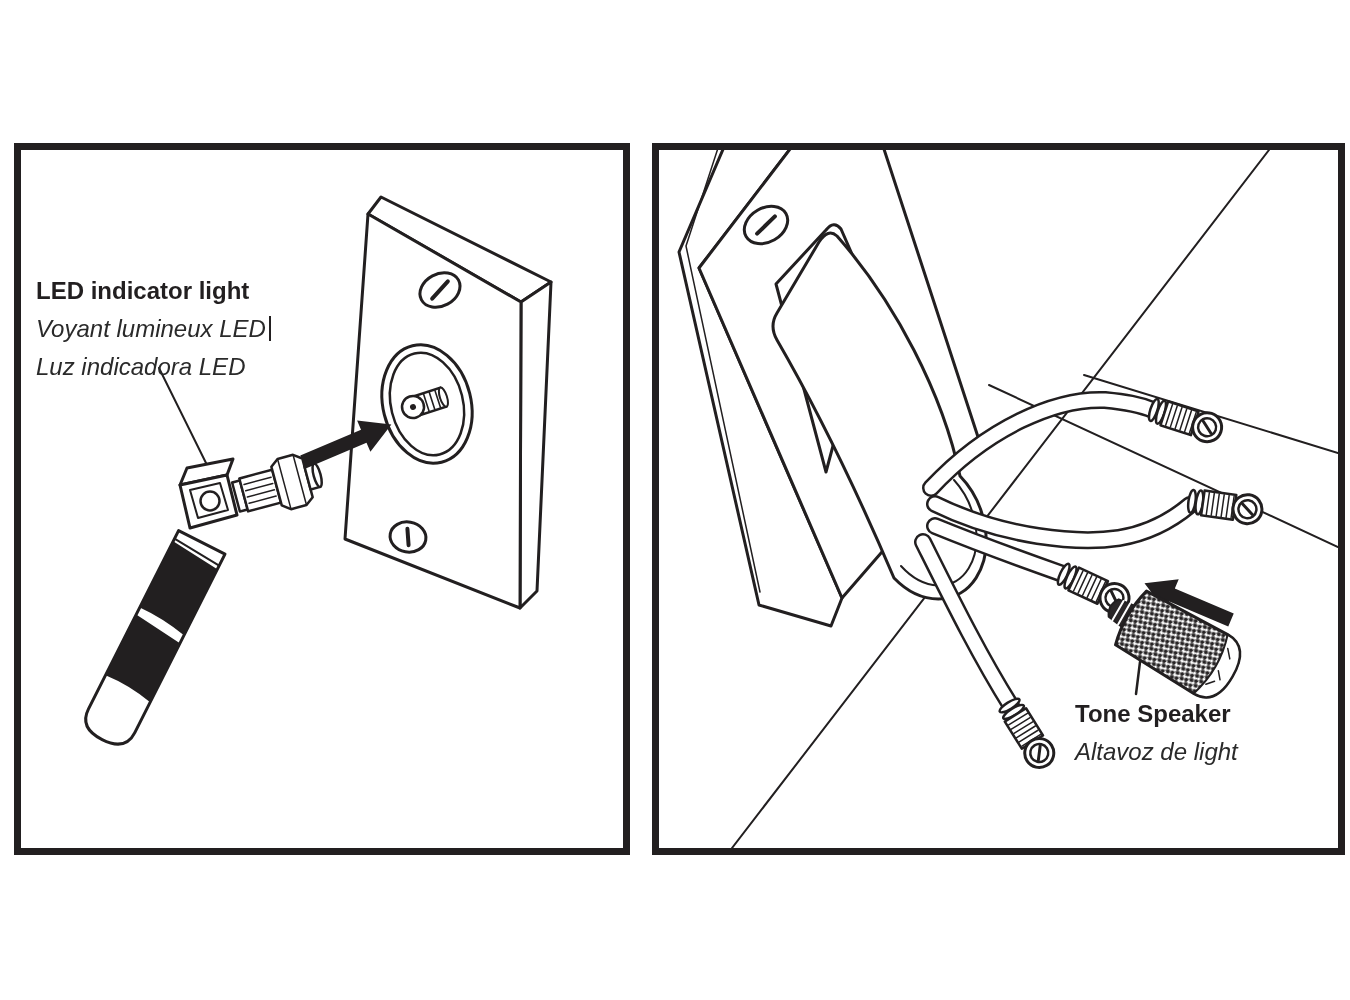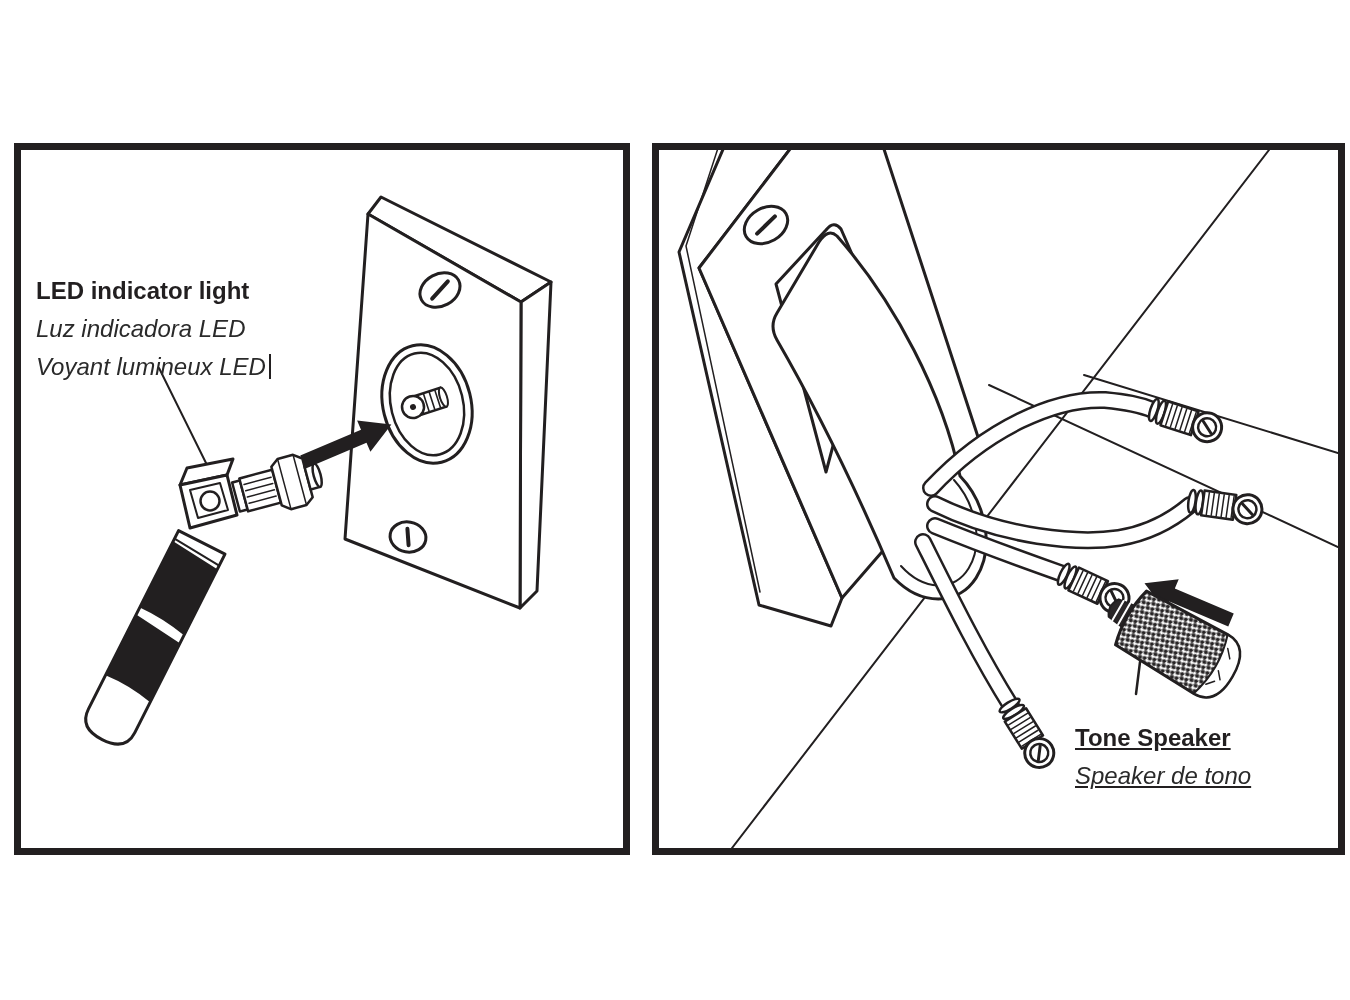--- a/index.html
+++ b/index.html
@@ -73,22 +73,22 @@
         </g>
       </g>
 
       <g transform="translate(282,312) rotate(-23)">
         <path d="M 0,-7 L 66,-7 L 66,-17 L 96,0 L 66,17 L 66,7 L 0,7 Z" fill="#221f20" stroke="none"></path>
       </g>
     </svg>
 
     <div class="label" style="left:15px;top:122px;">
       <div class="t-bold">LED indicator light</div>
+      <div class="t-italic"><span>Voyant lumineux LED</span><span class="caret"></span></div>
       <div class="t-italic">Luz indicadora LED</div>
-      <div class="t-italic"><span>Voyant lumineux LED</span><span class="caret"></span></div>
     </div>
   </div>
 
   <div class="panel panel-right">
     <svg class="illus" width="679" height="698" viewBox="0 0 679 698" fill="none" stroke="#221f20" stroke-linejoin="round" stroke-linecap="round">
       <defs>
         <pattern id="knurl" width="7" height="7" patternUnits="userSpaceOnUse" patternTransform="rotate(24)">
           <rect width="7" height="7" fill="#ffffff"></rect>
           <circle cx="1.8" cy="1.8" r="1.4" fill="#221f20"></circle>
           <circle cx="5.3" cy="5.3" r="1.4" fill="#221f20"></circle>
@@ -152,19 +152,19 @@
         <path d="M -20,-10 L 2,-13 L 2,13 L -20,10 Q -27,0 -20,-10 Z" fill="#2a2627" stroke-width="2"></path>
         <path d="M -15,-11 L -15,11 M -8,-12 L -8,12" stroke="#ffffff" stroke-width="2"></path>
         <path d="M 0,-31 L 92,-34 Q 117,-34 117,0 Q 117,34 92,34 L 0,31 Q -8,0 0,-31 Z" fill="url(#knurl)" stroke-width="3"></path>
         <path d="M 92,-34 Q 117,-34 117,0 Q 117,34 92,34 Q 103,0 92,-34 Z" fill="#ffffff" stroke-width="2"></path>
         <path d="M 99,-22 L 106,-14 M 102,2 L 108,9 M 98,20 L 104,13" stroke-width="1.5"></path>
       </g>
 
       <path d="M 481,512 L 477,544" stroke-width="2.5"></path>
     </svg>
 
-    <div class="label" style="left:416px;top:569px;text-decoration:underline;">
+    <div class="label" style="left:416px;top:545px;">
       <div class="t-bold">Tone Speaker</div>
-      <div class="t-italic">Speaker de tono</div>
+      <div class="t-italic">Altavoz de light</div>
     </div>
   </div>
 
 </div>
 
 </body></html>

